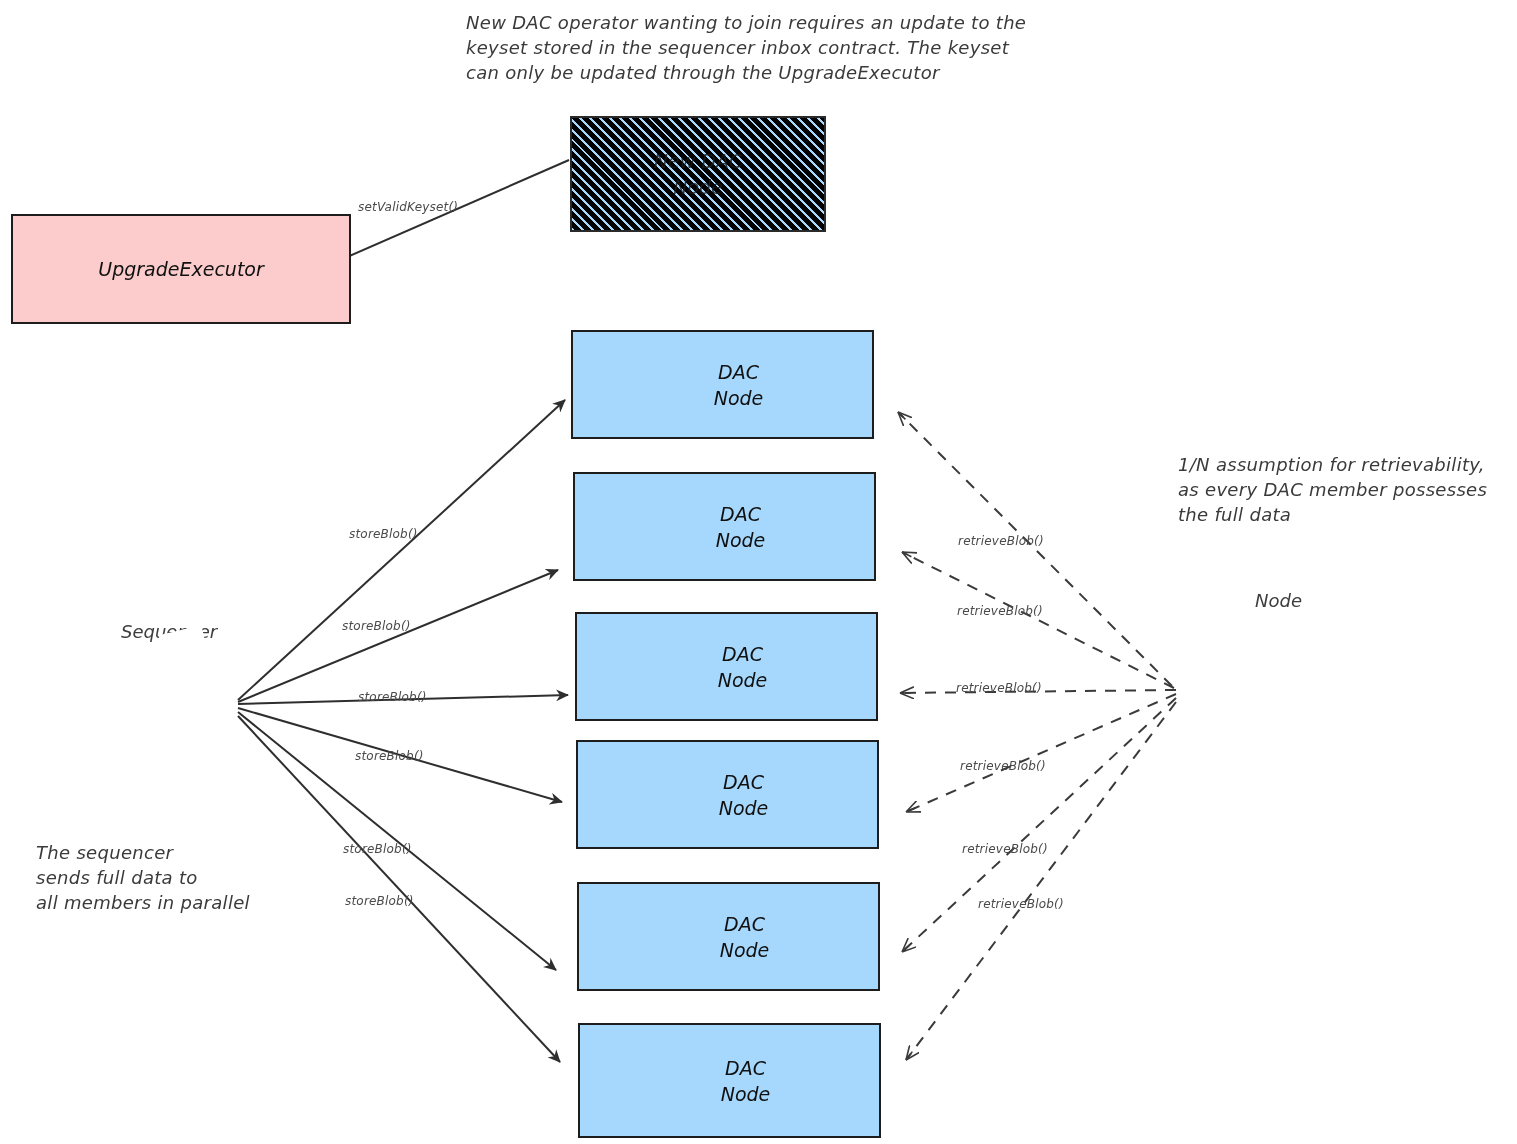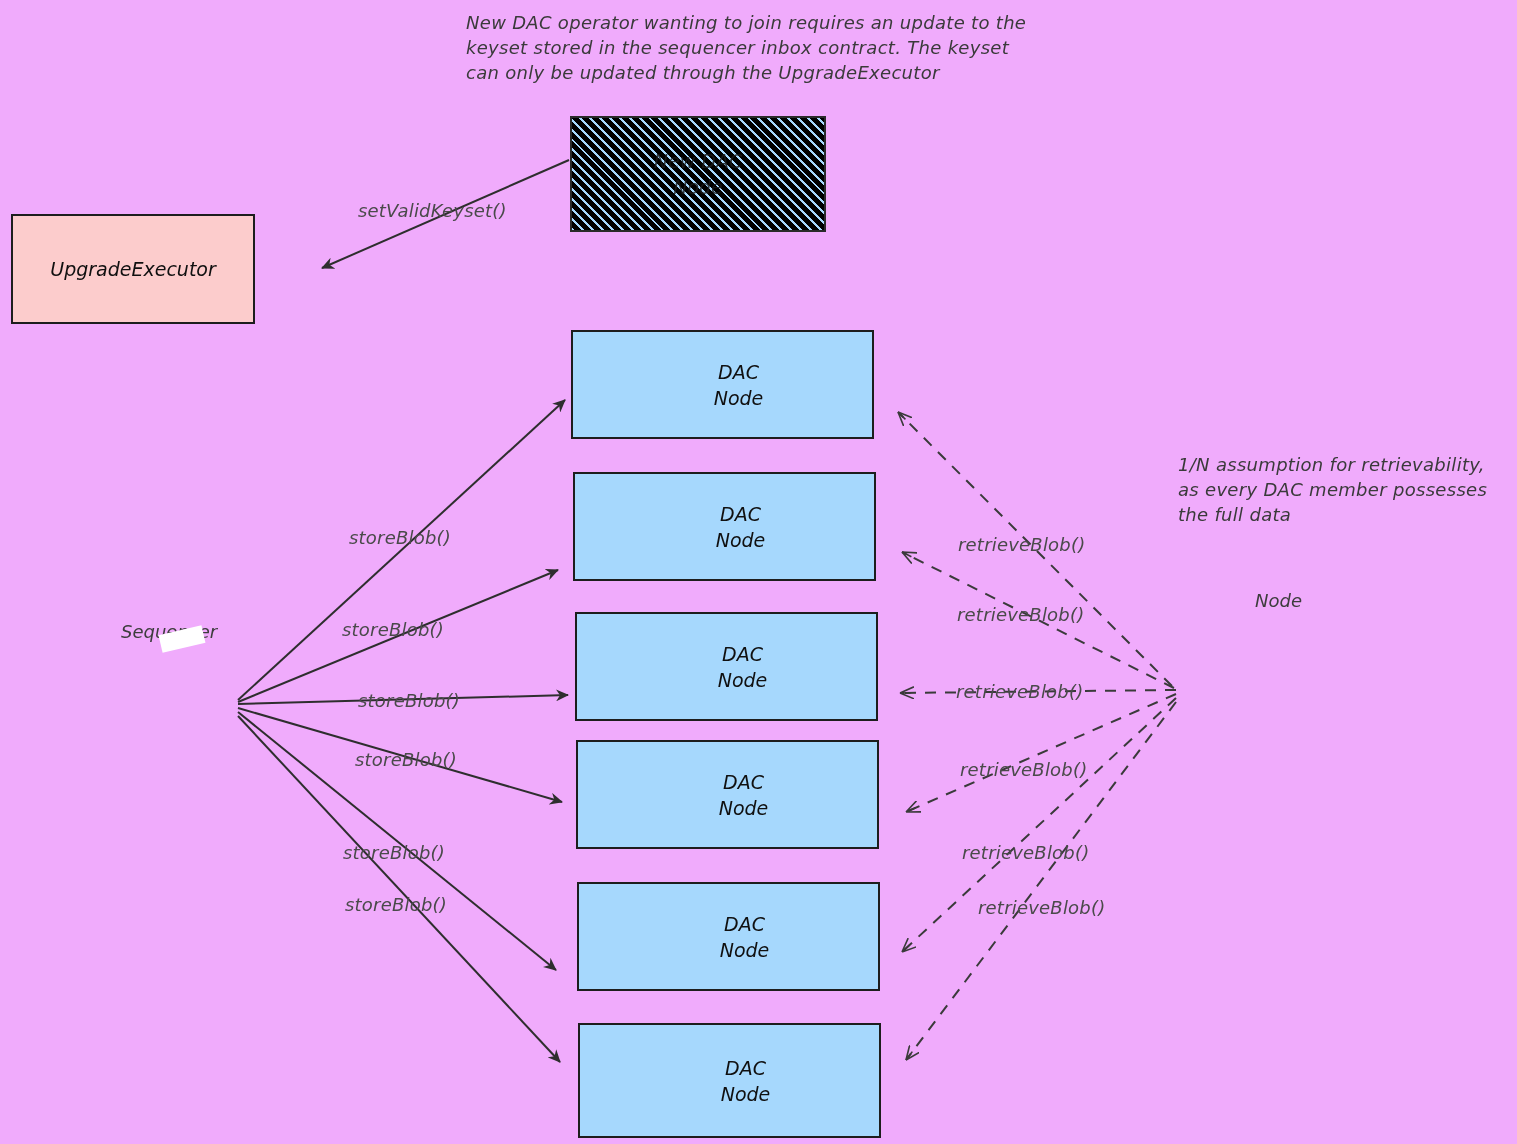--- a/index.html
+++ b/index.html
@@ -1,38 +1,38 @@
 <!DOCTYPE html>
 <html><head>
 <meta charset="utf-8">
 <style>
   html,body{margin:0;padding:0;background:#000;}
   #stage{
     position:relative;
     width:1517px;height:1144px;
-    background:#f0abfc;
+    background:#ffffff;
     overflow:hidden;
     font-family:"DejaVu Sans", sans-serif;
   }
   svg#layer{position:absolute;left:0;top:0;width:1517px;height:1144px;}
 
   .note{
     position:absolute;
     color:#3a3a3a;
     font-family:"DejaVu Sans", sans-serif;
     font-size:18px;
     line-height:25px;
     white-space:pre-line;
     letter-spacing:0.3px;
     font-style:italic;
   }
   .edge-label{
     position:absolute;
     color:#4a4a4a;
-    font-size:18px;
+    font-size:12px;
     font-style:italic;
     white-space:nowrap;
     letter-spacing:0.2px;
   }
   .actor-label{
     position:absolute;
     color:#3d3d3d;
     font-size:18px;
     font-style:italic;
     white-space:nowrap;
@@ -110,32 +110,35 @@
   </svg>
 
   <div class="note" style="left:466px;top:10px;">New DAC operator wanting to join requires an update to the
 keyset stored in the sequencer inbox contract. The keyset
 can only be updated through the UpgradeExecutor</div>
 
   <div class="note" style="left:1178px;top:452px;">1/N assumption for retrievability,
 as every DAC member possesses
 the full data</div>
 
+  <div class="note" style="left:36px;top:840px;">The sequencer
+sends full data to
+all members in parallel</div>
 
   <div class="actor-label" style="left:121px;top:577px;margin-top:44px;">Sequencer</div>
   <div class="seq-icon" style="left:160px;top:630px;width:44px;height:18px;"></div>
 
   <div class="actor-label" style="left:1255px;top:590px;">Node</div>
 
   <div class="box hatch-box" style="left:570px;top:116px;width:256px;height:116px;">
     <span class="box-text">New DAC
 Node</span>
   </div>
 
-  <div class="box exec-box" style="left:11px;top:214px;width:244px;height:110px;">
+  <div class="box exec-box" style="left:11px;top:214px;width:340px;height:110px;">
     <span class="box-text">UpgradeExecutor</span>
   </div>
 
   <div class="box node-box" style="left:571px;top:330px;width:303px;height:109px;">
     <span class="box-text">DAC
 Node</span>
   </div>
 
   <div class="box node-box" style="left:573px;top:472px;width:303px;height:109px;">
     <span class="box-text">DAC

